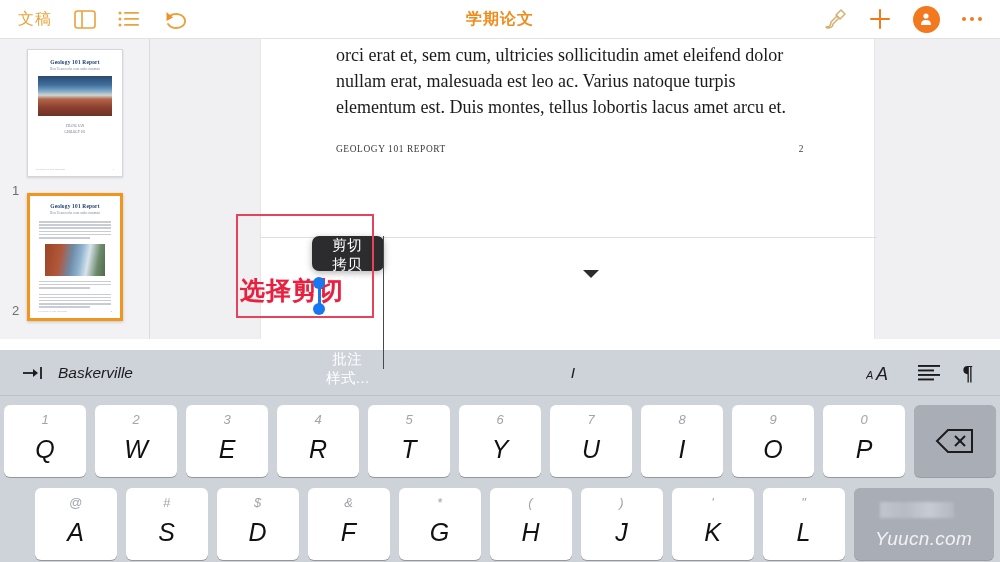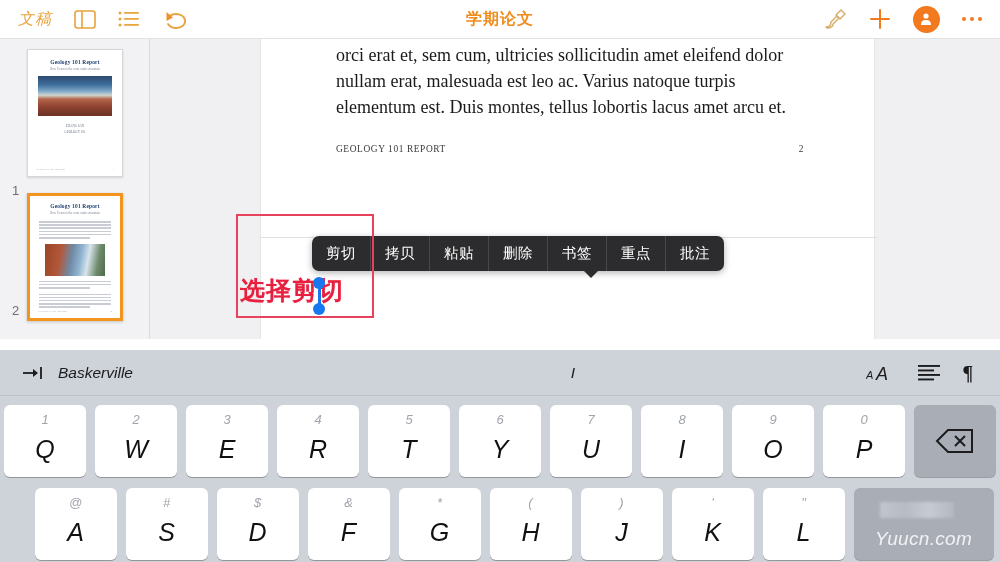--- a/index.html
+++ b/index.html
@@ -12,21 +12,21 @@
   #app { position: relative; width: 1000px; height: 562px; }
 
   
   .toolbar {
     position: absolute; top: 0; left: 0;
     width: 1000px; height: 39px;
     background: #ffffff;
     border-bottom: 1px solid #e2e2e4;
     display: flex; align-items: center;
   }
-  .tb-left { display: flex; align-items: center; gap: 22px; padding-left: 18px; font-style: italic; }
+  .tb-left { display: flex; align-items: center; gap: 22px; padding-left: 18px; }
   .tb-right { display: flex; align-items: center; gap: 22px; padding-right: 18px; margin-left: auto; }
   .tb-docs {
     color: #e8a33d; font-size: 16px; letter-spacing: 1px;
   }
   .tb-title {
     position: absolute; left: 0; right: 0; top: 0; height: 39px;
     display: flex; align-items: center; justify-content: center;
     color: #f08c1b; font-size: 16px; font-weight: bold; letter-spacing: 1px;
     pointer-events: none;
   }
@@ -130,20 +130,21 @@
     border-left: 1px solid #e6e6e8; border-right: 1px solid #e6e6e8;
   }
 
   
   .ctx-menu {
     position: absolute; top: 236px; left: 312px;
     height: 35px; display: flex; align-items: stretch;
     background: #2c2c2e; border-radius: 7px;
     box-shadow: 0 2px 7px rgba(0,0,0,.3);
     z-index: 40;
+    flex-direction: column;
   }
   .ctx-item {
     display: flex; align-items: center; justify-content: center;
     padding: 0 14px;
     color: #ffffff; font-size: 14.5px; letter-spacing: .5px;
     border-right: 1px solid #48484a;
     white-space: nowrap;
   }
   .ctx-item:last-child { border-right: none; }
   .ctx-arrow {
@@ -379,20 +380,21 @@
   </div>
 
   <div class="ctx-menu">
     <div class="ctx-item">剪切</div>
     <div class="ctx-item">拷贝</div>
     <div class="ctx-item">粘贴</div>
     <div class="ctx-item">删除</div>
     <div class="ctx-item">书签</div>
     <div class="ctx-item">重点</div>
     <div class="ctx-item">批注</div>
+    <div class="ctx-item">样式...</div>
   </div>
   <div class="ctx-arrow"></div>
 
   <div class="red-box"></div>
   <div class="red-label">选择剪切</div>
   <div class="sel-caret">
     <span class="d1"></span>
     <span class="bar"></span>
     <span class="d2"></span>
   </div>

